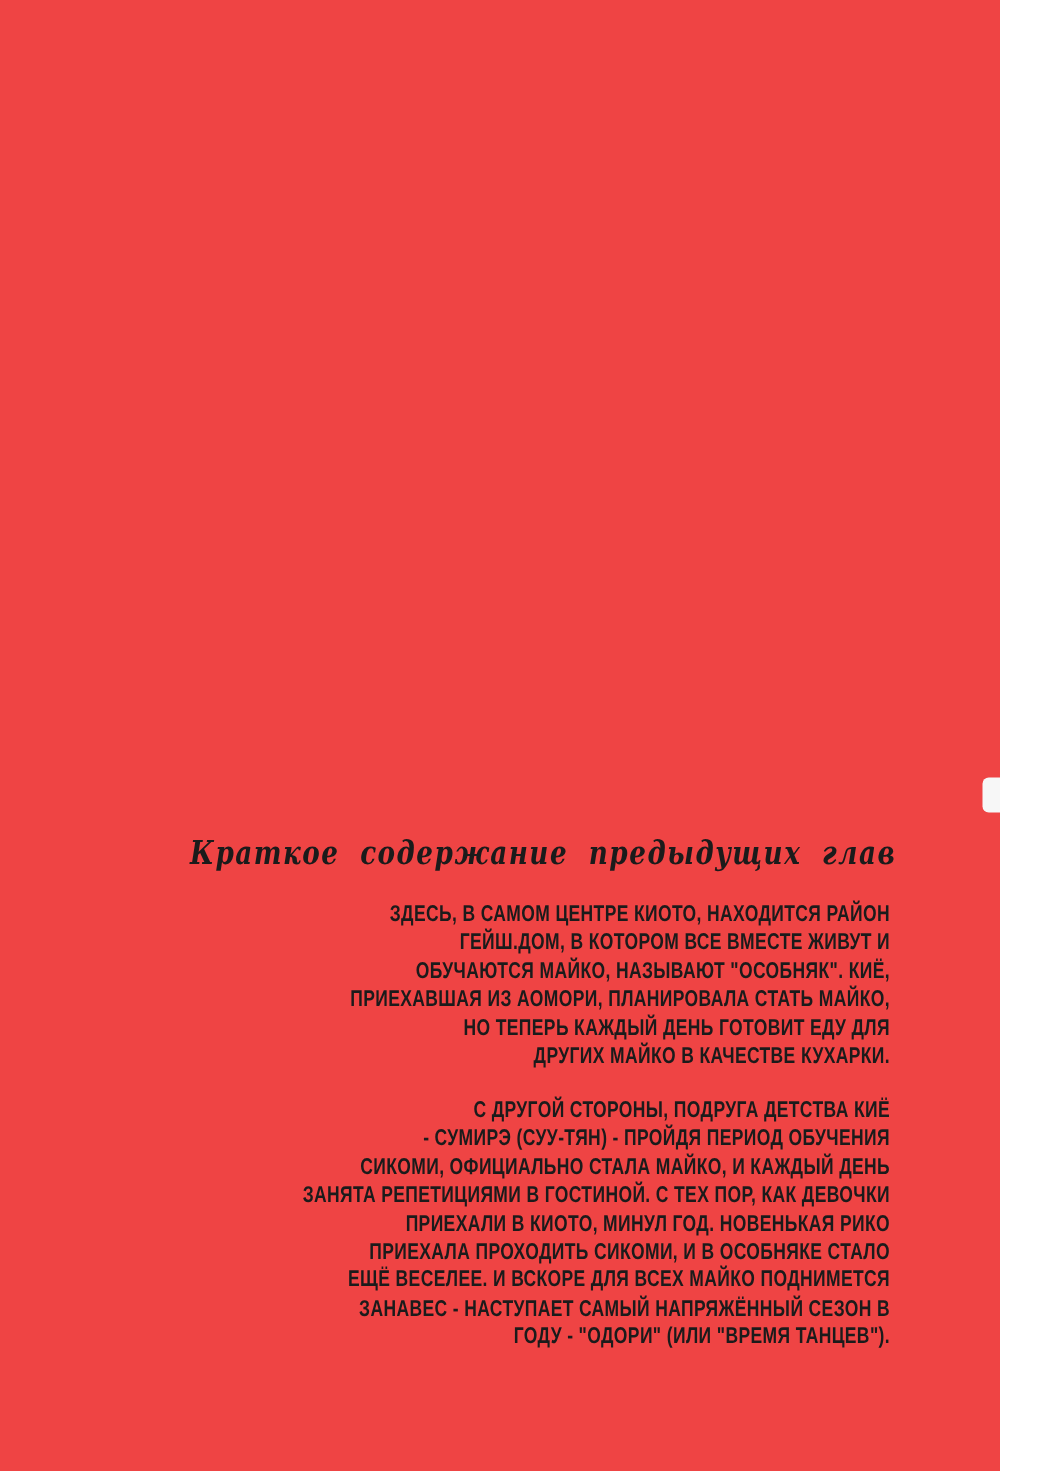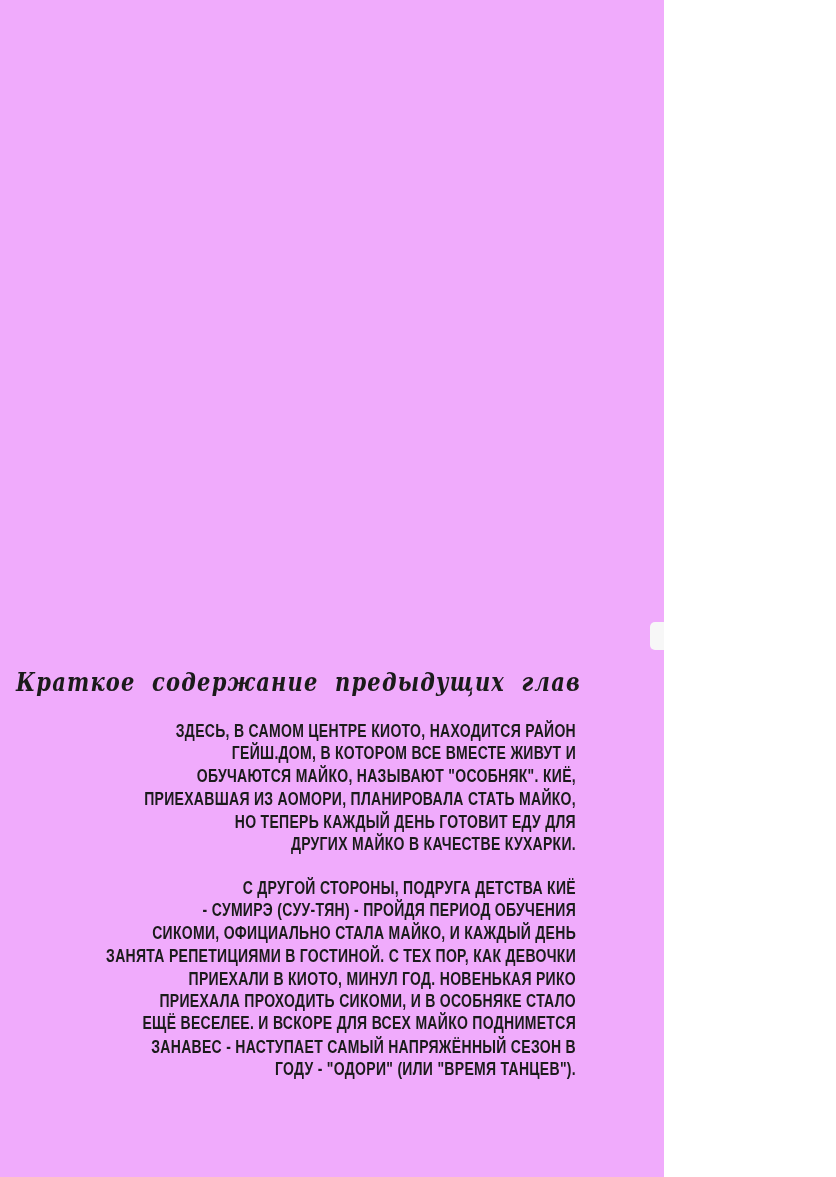--- a/index.html
+++ b/index.html
@@ -8,23 +8,23 @@
   }
   body {
     width: 836px;
     height: 1177px;
     background: #ffffff;
     overflow: hidden;
     font-family: "Liberation Sans", sans-serif;
   }
   .page {
     position: relative;
-    width: 664px;
+    width: 800px;
     height: 1177px;
-    background: #f0abfc;
+    background: #ef4444;
   }
   
   .edge-tab {
     position: absolute;
     right: 0;
     top: 622px;
     width: 14px;
     height: 28px;
     background: #f7f7f7;
     border-radius: 5px 0 0 5px;

